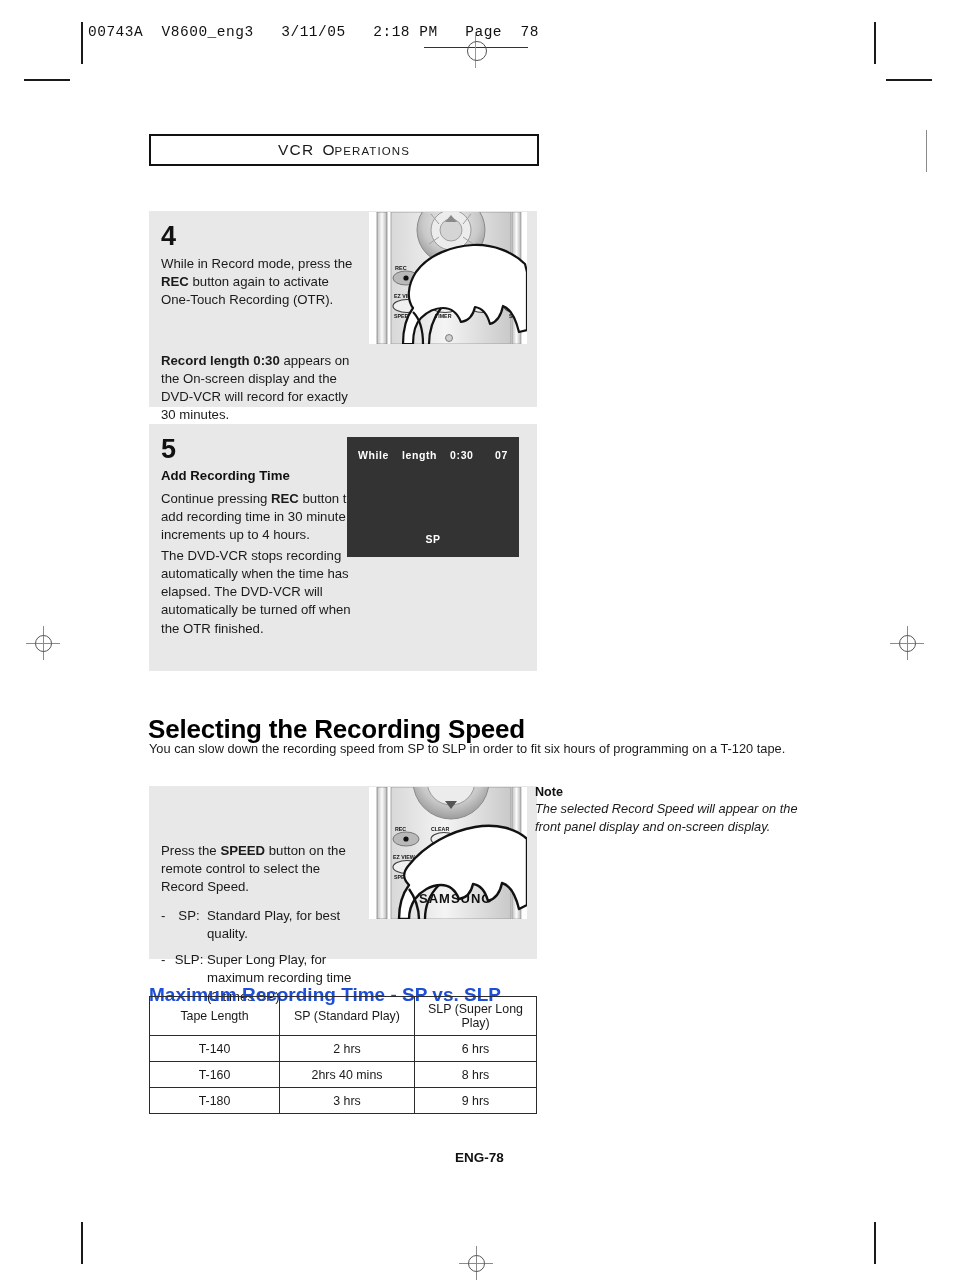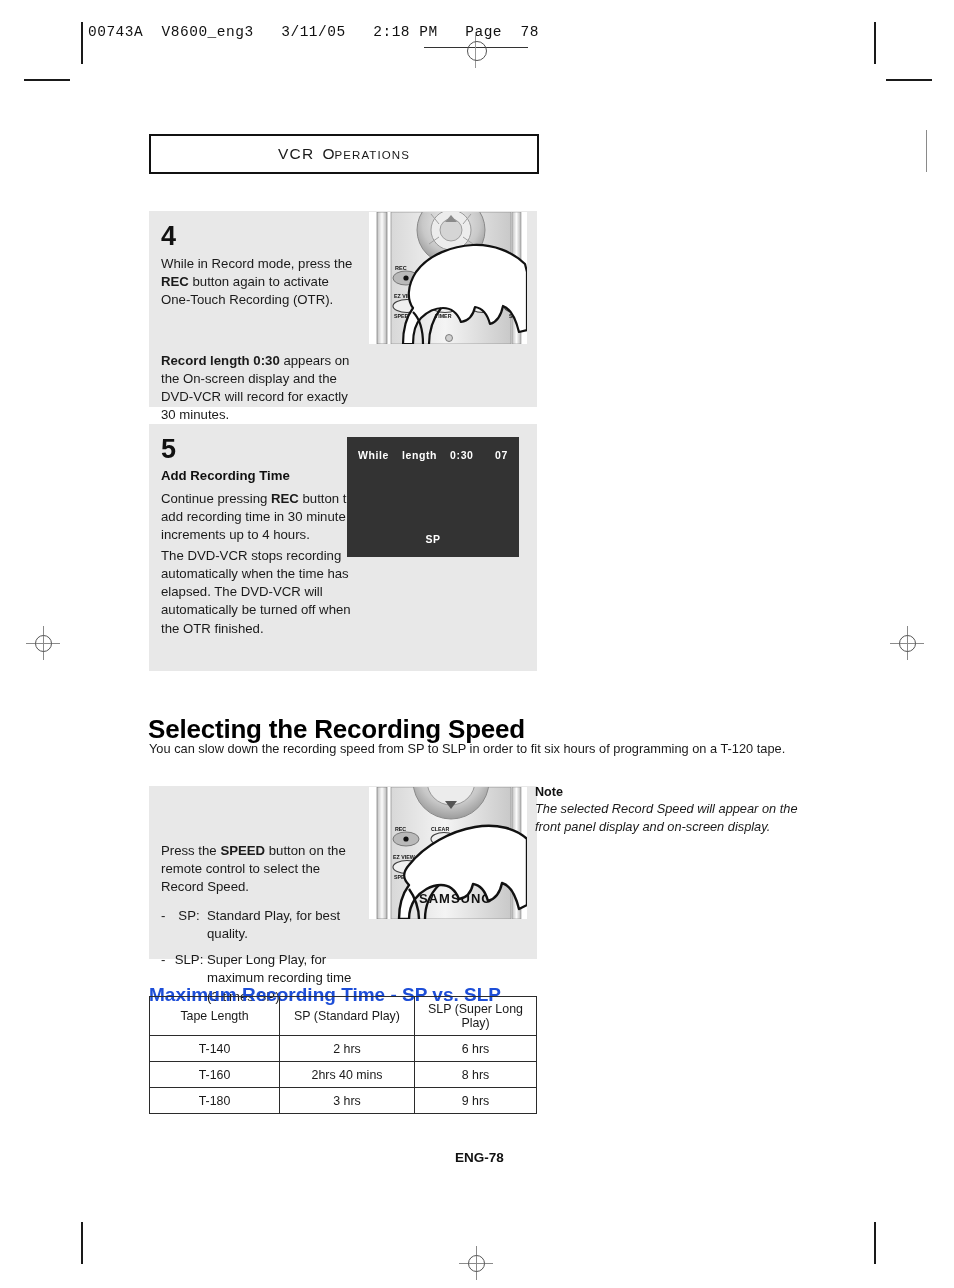--- a/index.html
+++ b/index.html
@@ -65,21 +65,21 @@
   }
   .hdr-reg .vl {
     position: absolute; left: 17px; top: 0;
     width: 1px; height: 36px; background: #999;
   }
 
   
   .section-box {
     position: absolute;
     left: 149px; top: 134px;
-    width: 390px; height: 40px;
+    width: 390px; height: 32px;
     border: 2px solid #111;
     box-sizing: border-box;
     display: flex;
     align-items: center;
     justify-content: center;
   }
   .section-box .t1 {
     font-size: 15.5px;
     font-weight: 500;
     letter-spacing: 1.2px;

